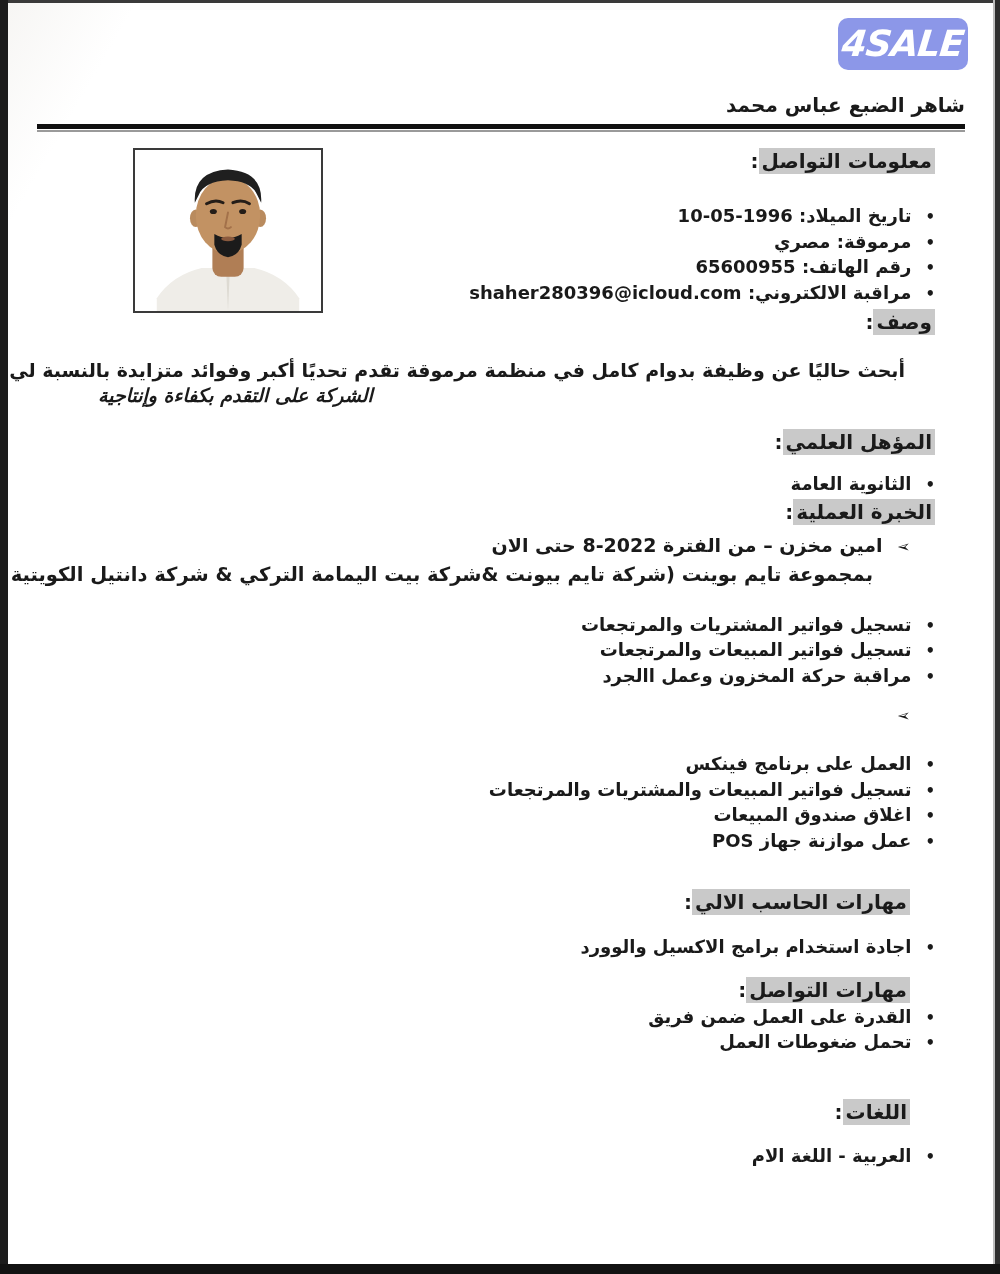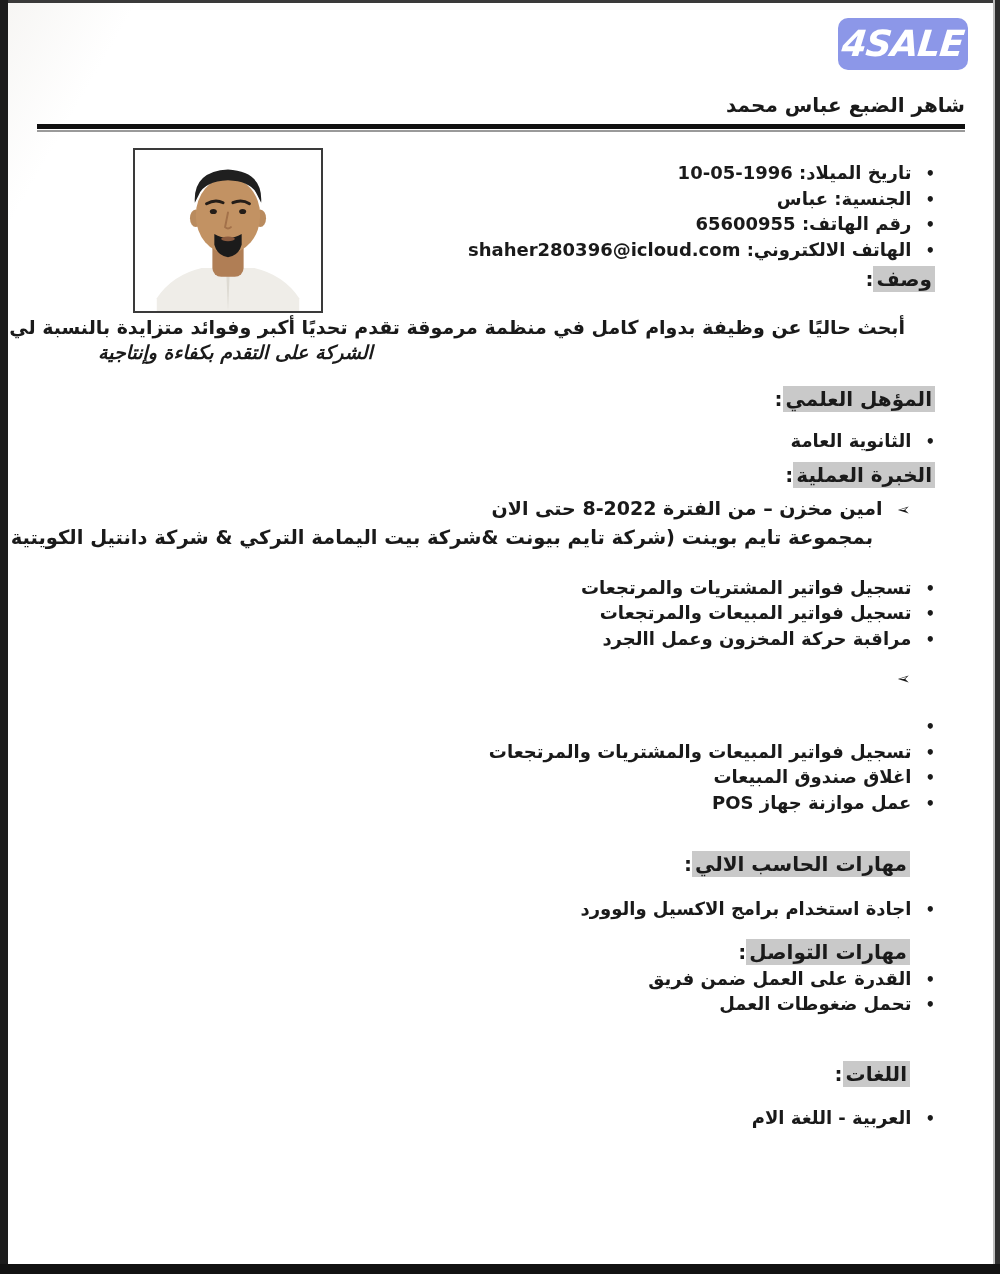--- a/index.html
+++ b/index.html
@@ -46,21 +46,21 @@
 
   .m-contact-h{margin-top:16px;}
   .m-contact-ul{margin-top:29px !important;}
   .m-desc-h{margin-top:3px;}
   .dpara{margin-top:22px;font-size:19px;line-height:25px;}
   .dpara div{white-space:nowrap;text-align:right;}
   .dpara div:first-child{padding-left:30px;padding-right:30px;}
   .dpara div:last-child{text-align:left;padding:0;font-style:italic;}
   .m-edu-h{margin-top:21px;}
   .m-edu-ul{margin-top:16px !important;}
-  .m-exp-h{margin-top:7px;}
+  .m-exp-h{margin-top:1px;}
   .jobh{display:flex;align-items:baseline;font-size:19px;line-height:26px;margin-right:25px;}
   .jobh .arr{display:inline-block;transform:scaleX(-1);font-size:16px;margin-left:14px;}
   .m-job1{margin-top:6px;}
   .jobsub{margin-top:1px;font-size:19.5px;line-height:27px;text-align:right;margin-left:-40px;
           margin-right:62px;white-space:nowrap;}
   .m-duties1{margin-top:25px !important;}
   .m-job2{margin-top:14px;}
   .m-duties2{margin-top:23px !important;}
   .m-comp-h{margin-top:35px;}
   .m-comp-ul{margin-top:19px !important;}
@@ -104,36 +104,39 @@
       <ellipse cx="80" cy="63" rx="3.6" ry="2.6" fill="#241d18"></ellipse>
       <ellipse cx="110" cy="63" rx="3.6" ry="2.6" fill="#241d18"></ellipse>
       <path d="M95,64 L92,79 q3,3 6,0" stroke="#a3714a" stroke-width="2" fill="none" stroke-linecap="round"></path>
       <path d="M81,86 Q95,94 109,86 L109,97 Q106,108 95,110 Q84,108 81,97 Z" fill="#1b1b1b"></path>
       <ellipse cx="95" cy="91" rx="7" ry="2.4" fill="#8a5a3e"></ellipse>
     </svg>
   </div>
 
   <div class="content">
 
+    <div class="sec m-contact-h">
+      <span class="hl">معلومات التواصل</span><span>:</span>
+    </div>
     <ul class="blist p195 m-contact-ul">
         <li>
         <span class="blt">•</span>
         <span>تاريخ الميلاد: 1996-05-10</span>
       </li>
         <li>
         <span class="blt">•</span>
-        <span>الجنسية: عباس</span>
+        <span>مرموقة: مصري</span>
       </li>
         <li>
         <span class="blt">•</span>
         <span>رقم الهاتف: 65600955</span>
       </li>
         <li>
         <span class="blt">•</span>
-        <span>الهاتف الالكتروني: shaher280396@icloud.com</span>
+        <span>مراقبة الالكتروني: shaher280396@icloud.com</span>
       </li>
       </ul>
 
     <div class="sec m-desc-h">
       <span class="hl">وصف</span><span>:</span>
     </div>
     <div class="dpara">
         <div>أبحث حاليًا عن وظيفة بدوام كامل في منظمة مرموقة تقدم تحديًا أكبر وفوائد متزايدة بالنسبة لي وفرصة لمساعدة</div>
         <div>الشركة على التقدم بكفاءة وإنتاجية</div>
       </div>
@@ -171,20 +174,21 @@
         <span>مراقبة حركة المخزون وعمل االجرد</span>
       </li>
       </ul>
 
     <div class="jobh m-job2">
       <span class="arr">➢</span>
     </div>
     <ul class="blist p190 m-duties2">
         <li>
         <span class="blt">•</span>
+        <span>العمل على برنامج فينكس</span>
       </li>
         <li>
         <span class="blt">•</span>
         <span>تسجيل فواتير المبيعات والمشتريات والمرتجعات</span>
       </li>
         <li>
         <span class="blt">•</span>
         <span>اغلاق صندوق المبيعات</span>
       </li>
         <li>

